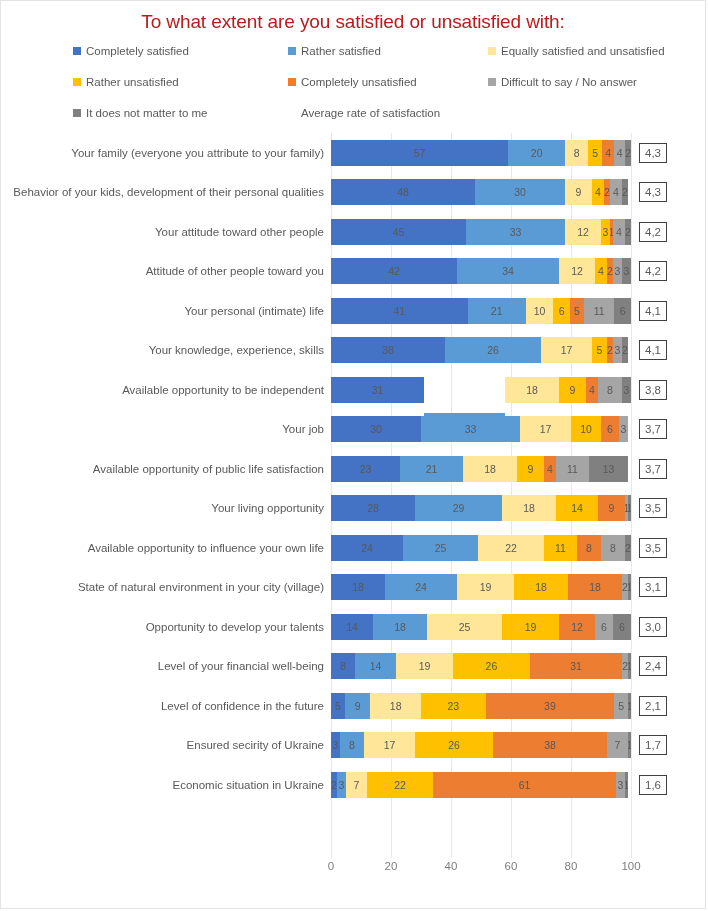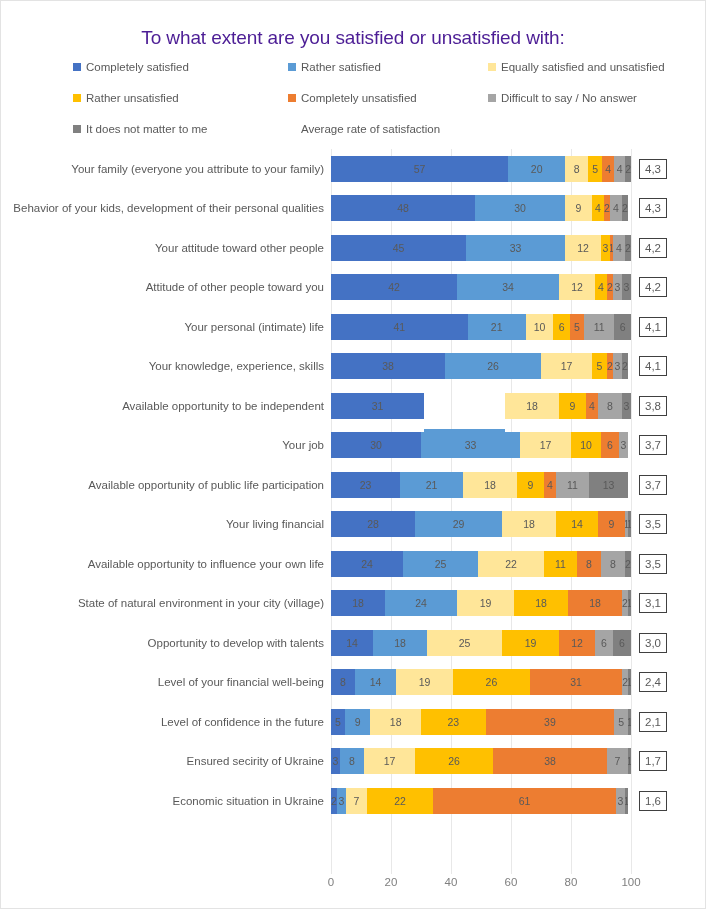--- a/index.html
+++ b/index.html
@@ -15,22 +15,22 @@
   #chart-frame {
     position: relative;
     width: 706px; height: 909px;
     border: 1px solid #e3e3e3;
     box-sizing: border-box;
     background: #fff;
   }
   #chart-title {
     text-align: center;
     font-size: 19px;
-    color: #4c1d95;
-    padding-top: 26px;
+    color: #b91c1c;
+    padding-top: 10px;
     letter-spacing: -0.1px;
     font-weight: normal;
   }
   
   #legend {
     margin: 12px 62px 0 72px;
     display: grid;
     grid-template-columns: 215px 200px 1fr;
     row-gap: 19px;
   }
@@ -275,34 +275,34 @@
             <div class="seg" style="background: rgb(91, 155, 213); width: 99px;">33</div>
             <div class="seg" style="background: rgb(255, 230, 153); width: 51px;">17</div>
             <div class="seg" style="background: rgb(255, 192, 0); width: 30px;">10</div>
             <div class="seg" style="background: rgb(237, 125, 49); width: 18px;">6</div>
             <div class="seg" style="background: rgb(165, 165, 165); width: 9px;">3</div>
             <div class="seg" style="background: rgb(128, 128, 128); width: 0px;"></div>
           </div>
           <div class="avg-box">3,7</div>
         </div>
         <div class="row">
-          <div class="cat-label">Available opportunity of public life participation</div>
+          <div class="cat-label">Available opportunity of public life satisfaction</div>
           <div class="bar">
             <div class="seg" style="background: rgb(68, 114, 196); width: 69px;">23</div>
             <div class="seg" style="background: rgb(91, 155, 213); width: 63px;">21</div>
             <div class="seg" style="background: rgb(255, 230, 153); width: 54px;">18</div>
             <div class="seg" style="background: rgb(255, 192, 0); width: 27px;">9</div>
             <div class="seg" style="background: rgb(237, 125, 49); width: 12px;">4</div>
             <div class="seg" style="background: rgb(165, 165, 165); width: 33px;">11</div>
             <div class="seg" style="background: rgb(128, 128, 128); width: 39px;">13</div>
           </div>
           <div class="avg-box">3,7</div>
         </div>
         <div class="row">
-          <div class="cat-label">Your living financial</div>
+          <div class="cat-label">Your living opportunity</div>
           <div class="bar">
             <div class="seg" style="background: rgb(68, 114, 196); width: 84px;">28</div>
             <div class="seg" style="background: rgb(91, 155, 213); width: 87px;">29</div>
             <div class="seg" style="background: rgb(255, 230, 153); width: 54px;">18</div>
             <div class="seg" style="background: rgb(255, 192, 0); width: 42px;">14</div>
             <div class="seg" style="background: rgb(237, 125, 49); width: 27px;">9</div>
             <div class="seg" style="background: rgb(165, 165, 165); width: 3px;">1</div>
             <div class="seg" style="background: rgb(128, 128, 128); width: 3px;">1</div>
           </div>
           <div class="avg-box">3,5</div>
@@ -327,21 +327,21 @@
             <div class="seg" style="background: rgb(91, 155, 213); width: 72px;">24</div>
             <div class="seg" style="background: rgb(255, 230, 153); width: 57px;">19</div>
             <div class="seg" style="background: rgb(255, 192, 0); width: 54px;">18</div>
             <div class="seg" style="background: rgb(237, 125, 49); width: 54px;">18</div>
             <div class="seg" style="background: rgb(165, 165, 165); width: 6px;">2</div>
             <div class="seg" style="background: rgb(128, 128, 128); width: 3px;">1</div>
           </div>
           <div class="avg-box">3,1</div>
         </div>
         <div class="row">
-          <div class="cat-label">Opportunity to develop with talents</div>
+          <div class="cat-label">Opportunity to develop your talents</div>
           <div class="bar">
             <div class="seg" style="background: rgb(68, 114, 196); width: 42px;">14</div>
             <div class="seg" style="background: rgb(91, 155, 213); width: 54px;">18</div>
             <div class="seg" style="background: rgb(255, 230, 153); width: 75px;">25</div>
             <div class="seg" style="background: rgb(255, 192, 0); width: 57px;">19</div>
             <div class="seg" style="background: rgb(237, 125, 49); width: 36px;">12</div>
             <div class="seg" style="background: rgb(165, 165, 165); width: 18px;">6</div>
             <div class="seg" style="background: rgb(128, 128, 128); width: 18px;">6</div>
           </div>
           <div class="avg-box">3,0</div>

